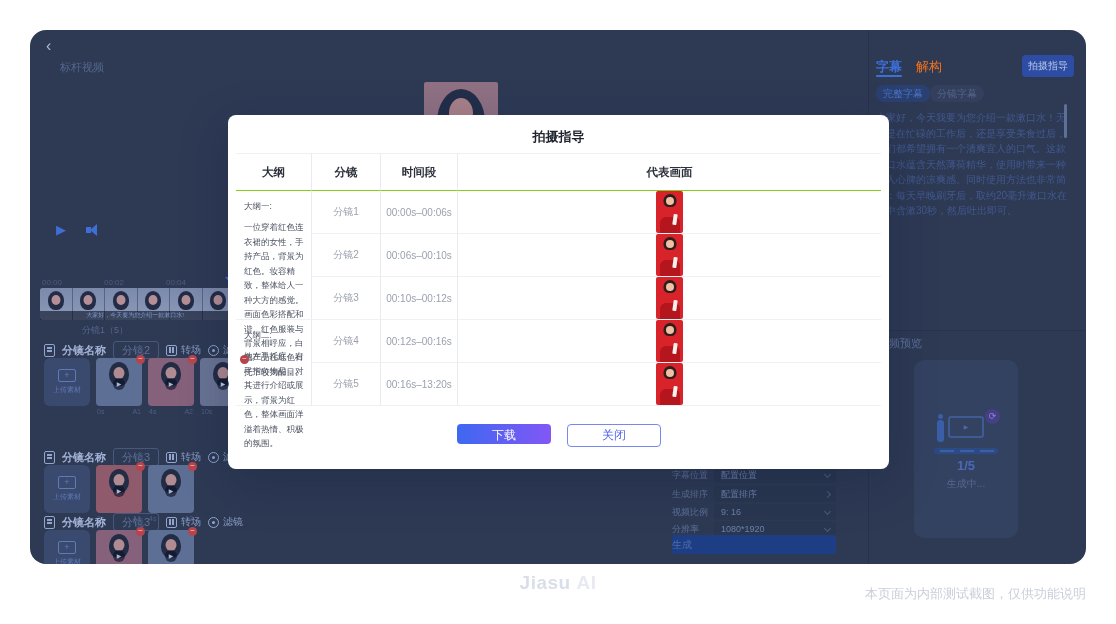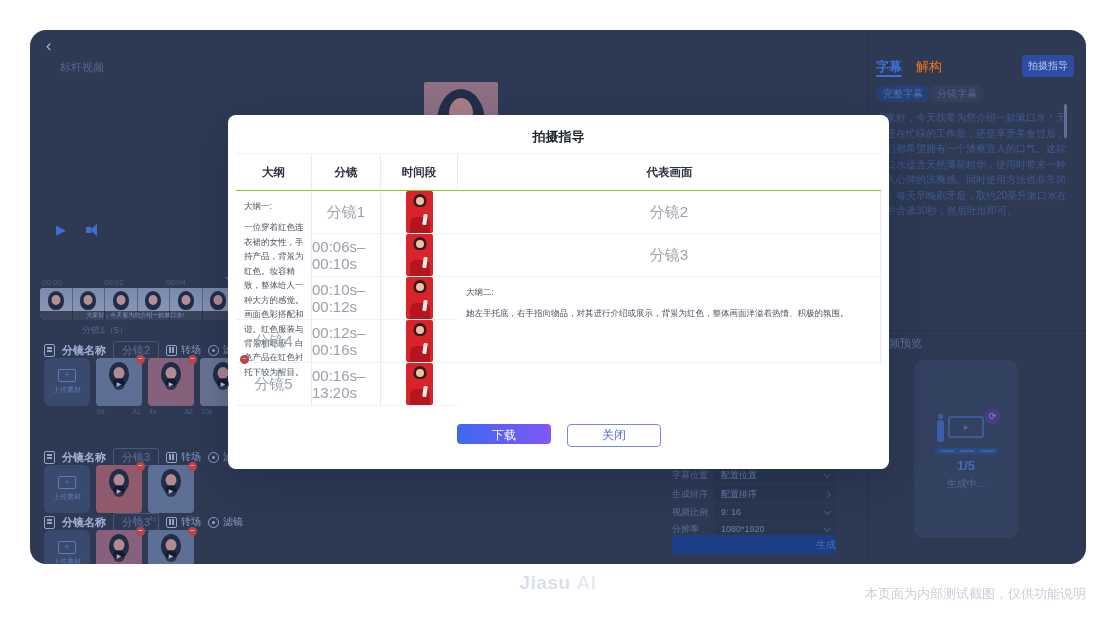--- a/index.html
+++ b/index.html
@@ -87,21 +87,21 @@
   
   .set-row { position:absolute; left:642px; width:164px; height:16px; display:flex; align-items:center; }
   .set-label { width:42px; font-size:9px; color:#5d7099; }
   .set-value { flex:1; height:16px; background:#2a3750; border-radius:3px; font-size:9px; color:#6d80ab;
                line-height:16px; padding:0 7px; position:relative; cursor:pointer; }
   .caret-down::after { content:""; position:absolute; right:6px; top:5px; width:4px; height:4px;
                        border-right:1.2px solid #4c5d82; border-bottom:1.2px solid #4c5d82; transform:rotate(45deg); }
   .caret-right::after { content:""; position:absolute; right:6px; top:6px; width:4px; height:4px;
                         border-right:1.2px solid #4c5d82; border-bottom:1.2px solid #4c5d82; transform:rotate(-45deg); }
   .gen-btn { left:642px; top:505px; width:164px; height:19px; background:#1d3e85; border-radius:3px;
-             color:#4d6cab; font-size:10px; line-height:19px; text-align:right; cursor:pointer; }
+             color:#4d6cab; font-size:10px; line-height:19px; text-align:left; cursor:pointer; }
 
   
   .v-div { left:838px; top:0; width:1px; height:534px; background:#27334d; }
   .h-div { left:838px; top:300px; width:218px; height:1px; background:#27334d; }
   .tab-subtitle { left:846px; top:28px; font-size:13px; color:#3d6fd8; font-weight:700; cursor:pointer; }
   .tab-underline { left:846px; top:45px; width:26px; height:2px; background:#3d6fd8; border-radius:1px; }
   .tab-parse { left:886px; top:28px; font-size:13px; color:#f97316; cursor:pointer; }
   .guide-btn { left:992px; top:25px; width:52px; height:22px; background:#2c4da3; border-radius:4px;
                color:#bac7ea; font-size:10px; line-height:22px; text-align:center; cursor:pointer; }
   .pill { position:absolute; top:55px; height:17px; padding:0 7px; font-size:10px; line-height:17px;
@@ -136,21 +136,21 @@
              grid-template-columns:76px 69px 77px 423px; grid-template-rows:37px repeat(5,43px);
              border-top:1px solid #eef0f4; }
   .th { display:flex; align-items:center; justify-content:center; font-size:11.5px; font-weight:700;
         color:#2b303b; border-bottom:1px solid #84cc16; }
   .br { border-right:1px solid #e8ebf0; }
   .bb { border-bottom:1px solid #eef0f4; }
   .outline-cell { padding:8px 7px 4px 8px; font-size:8.5px; color:#4b5160; line-height:1.7; }
   .o-span3 { grid-row:span 3; } .o-span2 { grid-row:span 2; }
   .outline-title { display:block; }
   .outline-body { display:block; margin-top:7px; }
-  .td { display:flex; align-items:center; justify-content:center; font-size:15px; color:#9aa1ad; }
+  .td { display:flex; align-items:center; justify-content:center; font-size:10px; color:#9aa1ad; }
   .portrait { width:27px; height:42px; background:#d8232a; border-radius:2px; position:relative;
               overflow:hidden; }
   .portrait::before { content:""; position:absolute; left:50%; top:3px; transform:translateX(-50%);
                       width:13px; height:13px; background:#301d1c; border-radius:50% 50% 42% 42%; }
   .portrait::after { content:""; position:absolute; left:50%; top:6px; transform:translateX(-50%);
                      width:8px; height:8px; background:#efc0a4; border-radius:50%; }
   .p-body { position:absolute; left:50%; bottom:0; transform:translateX(-50%); width:20px; height:16px;
             background:#b5161d; border-radius:6px 6px 0 0; }
   .p-item { position:absolute; left:17px; bottom:8px; width:4px; height:11px; background:#f5f2ee;
             border-radius:1px; transform:rotate(8deg); }
@@ -373,20 +373,21 @@
       <div class="th br">大纲</div>
       <div class="th br">分镜</div>
       <div class="th br">时间段</div>
       <div class="th">代表画面</div>
 
       <div class="outline-cell o-span3 br bb">
         <span class="outline-title">大纲一:</span>
         <span class="outline-body">一位穿着红色连衣裙的女性，手持产品，背景为红色。妆容精致，整体给人一种大方的感觉。画面色彩搭配和谐。红色服装与背景相呼应，白色产品在红色衬托下较为醒目。</span>
       </div>
       <div class="td br bb">分镜1</div>
+      <div class="td br bb">00:00s–00:06s</div>
       <div class="td bb">
           <span class="portrait">
             <span class="p-body"></span>
             <span class="p-item"></span>
           </span>
         </div>
 
       <div class="td br bb">分镜2</div>
       <div class="td br bb">00:06s–00:10s</div>
       <div class="td bb">

